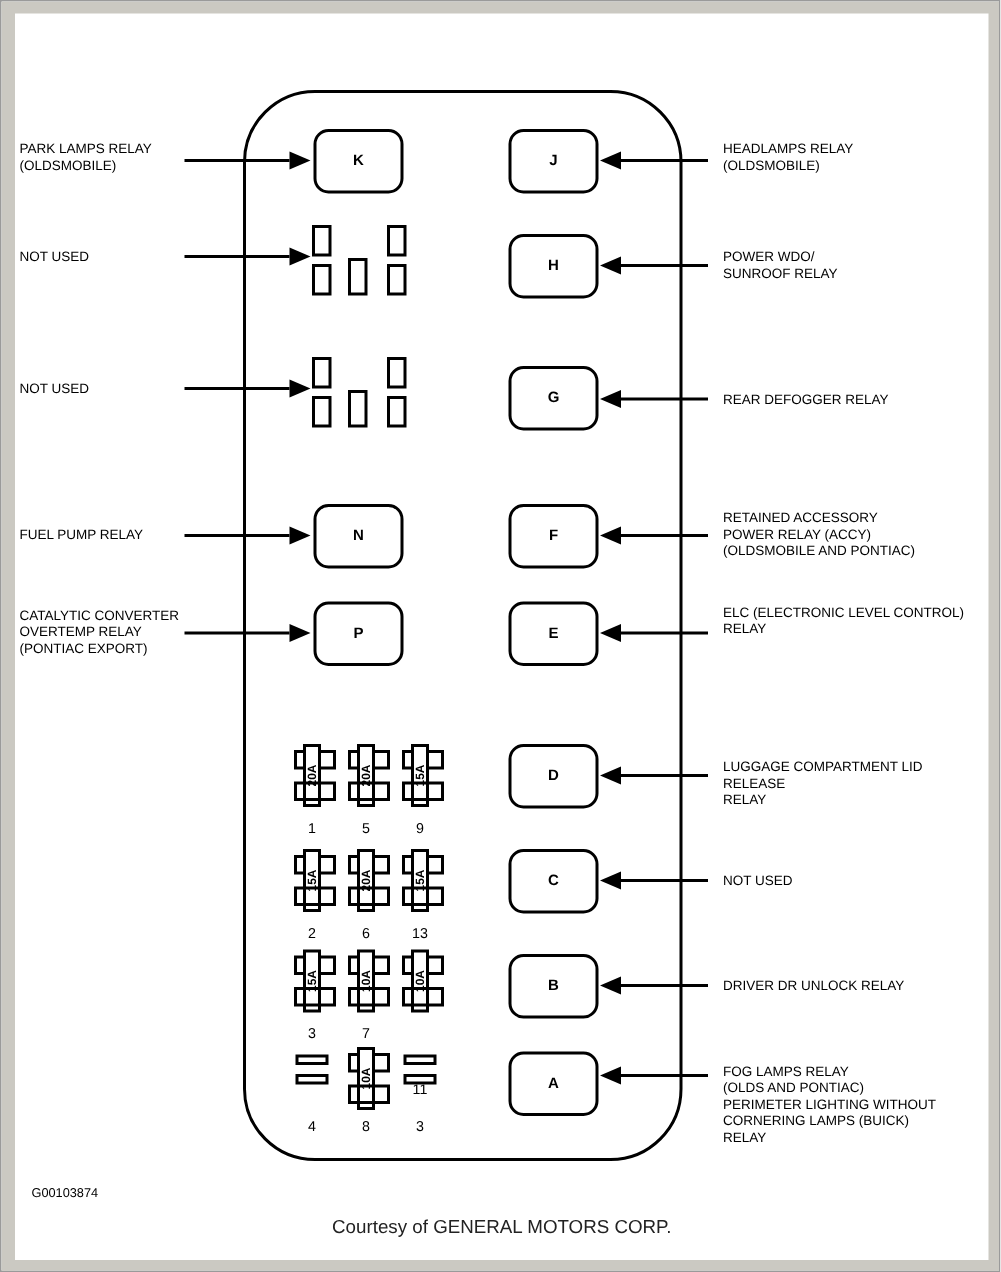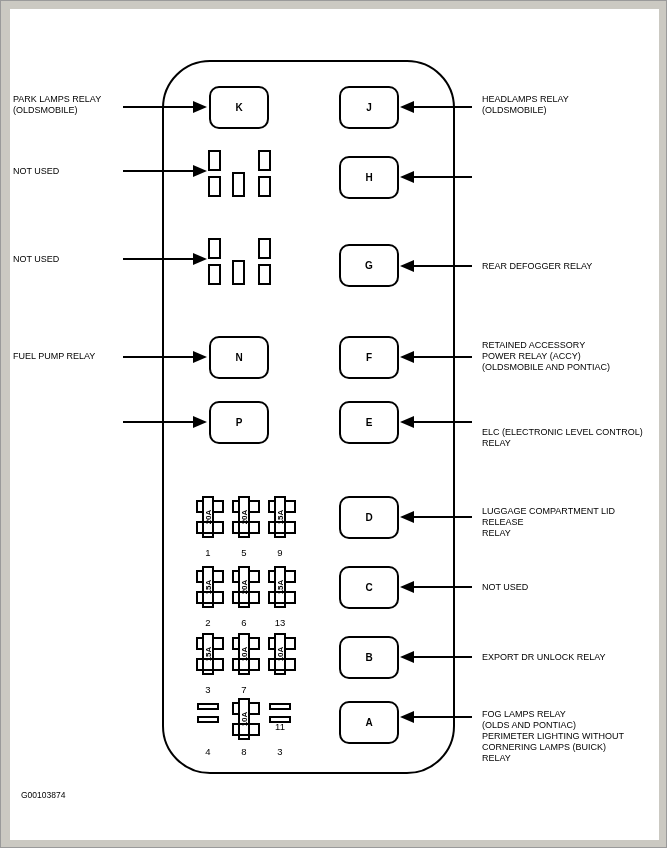--- a/index.html
+++ b/index.html
@@ -80,56 +80,61 @@
   <div class="ahead-r" style="left:192px;top:164px"></div>
 
   <div class="lab-l" style="top:253px">NOT USED</div>
   <div class="aline" style="left:122px;top:257px;width:70px"></div>
   <div class="ahead-r" style="left:192px;top:252px"></div>
 
   <div class="lab-l" style="top:350px">FUEL PUMP RELAY</div>
   <div class="aline" style="left:122px;top:355px;width:70px"></div>
   <div class="ahead-r" style="left:192px;top:350px"></div>
 
+  <div class="lab-l" style="top:404px">CATALYTIC CONVERTER
+OVERTEMP RELAY
+(PONTIAC EXPORT)</div>
   <div class="aline" style="left:122px;top:420px;width:70px"></div>
   <div class="ahead-r" style="left:192px;top:415px"></div>
 
   <div class="lab-r" style="top:93px">HEADLAMPS RELAY
 (OLDSMOBILE)</div>
   <div class="ahead-l" style="left:399px;top:100px"></div>
   <div class="aline" style="left:413px;top:105px;width:58px"></div>
 
+  <div class="lab-r" style="top:165px">POWER WDO/
+SUNROOF RELAY</div>
   <div class="ahead-l" style="left:399px;top:170px"></div>
   <div class="aline" style="left:413px;top:175px;width:58px"></div>
 
   <div class="lab-r" style="top:260px">REAR DEFOGGER RELAY</div>
   <div class="ahead-l" style="left:399px;top:259px"></div>
   <div class="aline" style="left:413px;top:264px;width:58px"></div>
 
   <div class="lab-r" style="top:339px">RETAINED ACCESSORY
 POWER RELAY (ACCY)
 (OLDSMOBILE AND PONTIAC)</div>
   <div class="ahead-l" style="left:399px;top:350px"></div>
   <div class="aline" style="left:413px;top:355px;width:58px"></div>
 
-  <div class="lab-r" style="top:426px">ELC (ELECTRONIC LEVEL CONTROL)
+  <div class="lab-r" style="top:402px">ELC (ELECTRONIC LEVEL CONTROL)
 RELAY</div>
   <div class="ahead-l" style="left:399px;top:415px"></div>
   <div class="aline" style="left:413px;top:420px;width:58px"></div>
 
   <div class="lab-r" style="top:505px">LUGGAGE COMPARTMENT LID RELEASE
 RELAY</div>
   <div class="ahead-l" style="left:399px;top:510px"></div>
   <div class="aline" style="left:413px;top:515px;width:58px"></div>
 
   <div class="lab-r" style="top:581px">NOT USED</div>
   <div class="ahead-l" style="left:399px;top:580px"></div>
   <div class="aline" style="left:413px;top:585px;width:58px"></div>
 
-  <div class="lab-r" style="top:651px">EXPORT DR UNLOCK RELAY</div>
+  <div class="lab-r" style="top:651px">DRIVER DR UNLOCK RELAY</div>
   <div class="ahead-l" style="left:399px;top:650px"></div>
   <div class="aline" style="left:413px;top:655px;width:58px"></div>
 
   <div class="lab-r" style="top:708px">FOG LAMPS RELAY
 (OLDS AND PONTIAC)
 PERIMETER LIGHTING WITHOUT
 CORNERING LAMPS (BUICK)
 RELAY</div>
   <div class="ahead-l" style="left:399px;top:710px"></div>
   <div class="aline" style="left:413px;top:715px;width:58px"></div>
@@ -188,14 +193,15 @@
     <div class="fbody"></div>
     <div class="amp">10A</div>
   </div>
   <div class="hslot" style="left:268px;top:702px"></div>
   <div class="hslot" style="left:268px;top:715px"></div>
   <div class="fnum" style="left:195px;top:745px">4</div>
   <div class="fnum" style="left:231px;top:745px">8</div>
   <div class="fnum" style="left:267px;top:745px">3</div>
 
   <div class="code">G00103874</div>
+  <div class="courtesy">Courtesy of GENERAL MOTORS CORP.</div>
 
 </div>
 
 </body></html>

